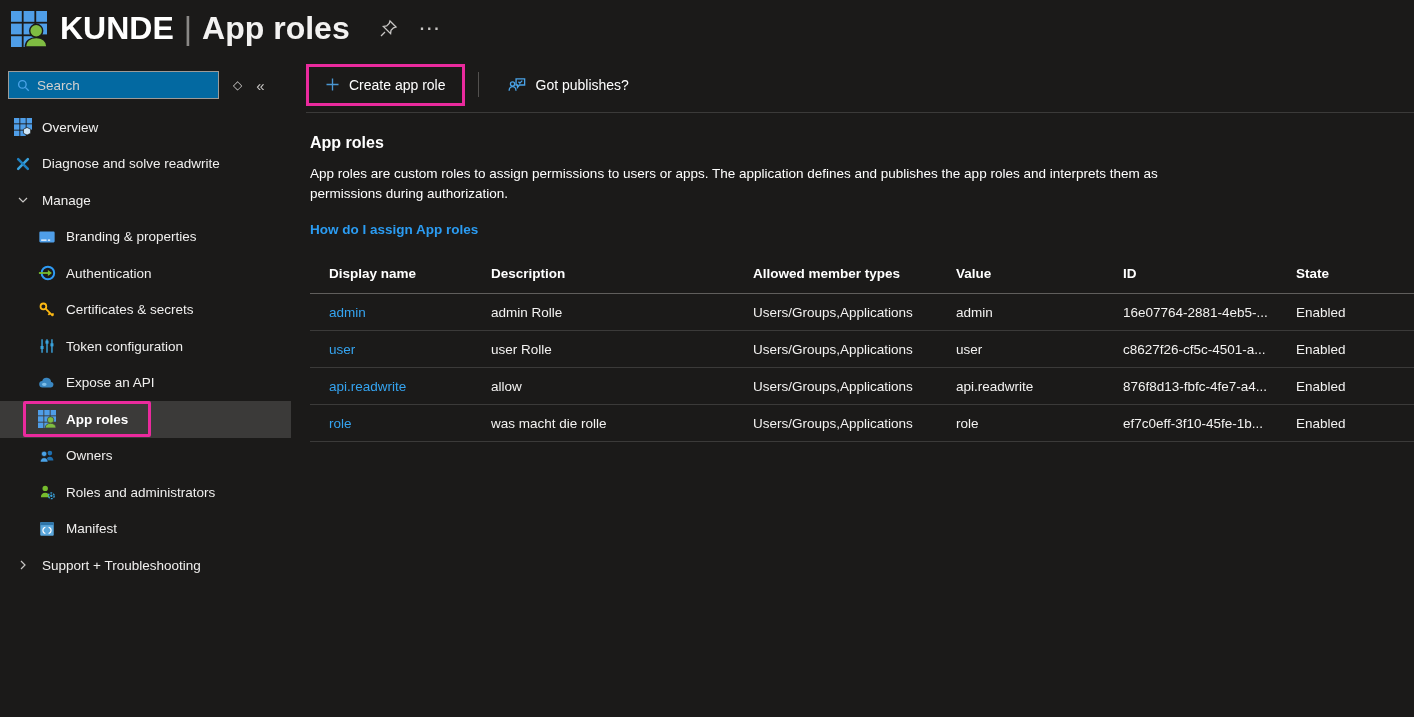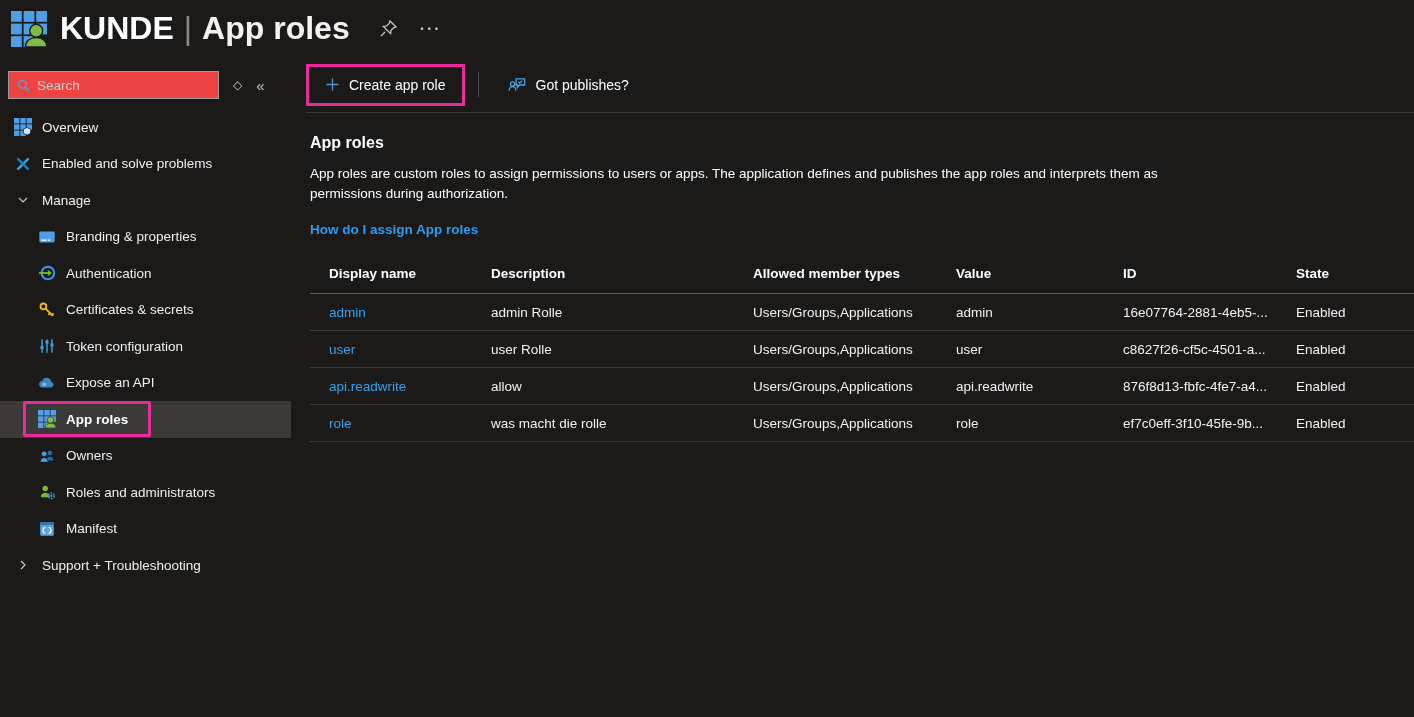--- a/index.html
+++ b/index.html
@@ -16,21 +16,21 @@
   .title .sep { color:#8a8886; margin:0 10px; font-weight:300; }
   .title .page-name { font-weight:600; color:#f3f2f1; }
   .pin { margin-left:28px; display:flex; cursor:pointer; }
   .more { margin-left:22px; color:#c8c6c4; font-size:16px; font-weight:700; letter-spacing:2px; cursor:pointer; }
 
   .body-row { display:flex; height:660px; }
 
   
   .sidebar { width:291px; flex:0 0 291px; }
   .sidebar-search { display:flex; align-items:center; padding:14px 12px 10px 8px; gap:14px; }
-  .search-box { flex:0 0 211px; height:28px; border:1px solid #9d9b99; display:flex; align-items:center; background:#ef4444; }
+  .search-box { flex:0 0 211px; height:28px; border:1px solid #9d9b99; display:flex; align-items:center; background:#0369a1; }
   .search-box .search-ic { display:flex; margin:0 6px 0 7px; }
   .search-box input { flex:1; min-width:0; background:transparent; border:none; outline:none; color:#fff; font-size:13.5px; font-family:inherit; }
   .search-box input::placeholder { color:#d2d0ce; }
   .glyph-btn { color:#c8c6c4; cursor:pointer; }
   .diamond { font-size:12px; }
   .collapse { font-size:15px; }
 
   .nav-item { height:36.5px; display:flex; align-items:center; padding-left:14px; gap:10px; cursor:pointer; position:relative; color:#f0efee; }
   .nav-item .ic { width:18px; height:18px; flex:0 0 18px; display:flex; align-items:center; justify-content:center; }
   .nav-item.sub { padding-left:38px; }
@@ -134,21 +134,21 @@
         <span class="ic">
           <svg width="18" height="18" viewBox="0 0 20 20">
             <g transform="rotate(45 10 10)">
                 <rect x="8.6" y="1" width="2.8" height="18" rx="1.4" fill="#3aa3dd"></rect>
               </g>
             <g transform="rotate(-45 10 10)">
                 <rect x="8.6" y="1" width="2.8" height="18" rx="1.4" fill="#1e7fc0"></rect>
               </g>
           </svg>
         </span>
-        <span class="lbl">Enabled and solve problems</span>
+        <span class="lbl">Diagnose and solve readwrite</span>
       </div>
 
       <div class="nav-item group">
         <span class="ic">
           <svg width="16" height="16" viewBox="0 0 20 20">
               <polyline points="5,7.5 10,12.5 15,7.5" fill="none" stroke="#c8c6c4" stroke-width="1.5"></polyline>
             </svg>
         </span>
         <span class="lbl">Manage</span>
       </div>
@@ -342,19 +342,19 @@
           <div class="td">api.readwrite</div>
           <div class="td">876f8d13-fbfc-4fe7-a4...</div>
           <div class="td">Enabled</div>
         </div>
 
         <div class="trow">
           <div class="td link">role</div>
           <div class="td">was macht die rolle</div>
           <div class="td">Users/Groups,Applications</div>
           <div class="td">role</div>
-          <div class="td">ef7c0eff-3f10-45fe-9b...</div>
+          <div class="td">ef7c0eff-3f10-45fe-1b...</div>
           <div class="td">Enabled</div>
         </div>
       </div>
     </section>
   </main>
 </div>
 
 </body></html>

